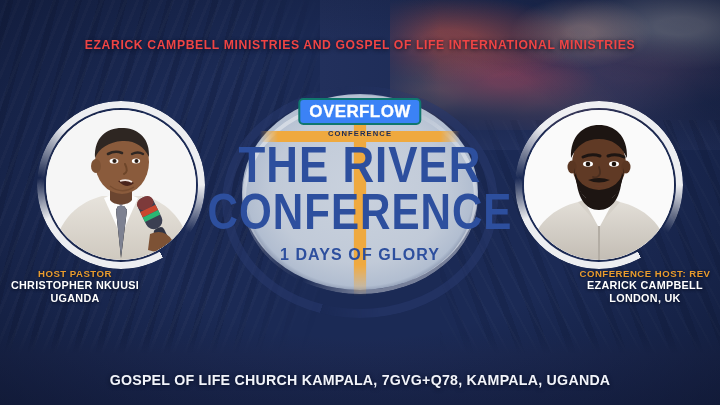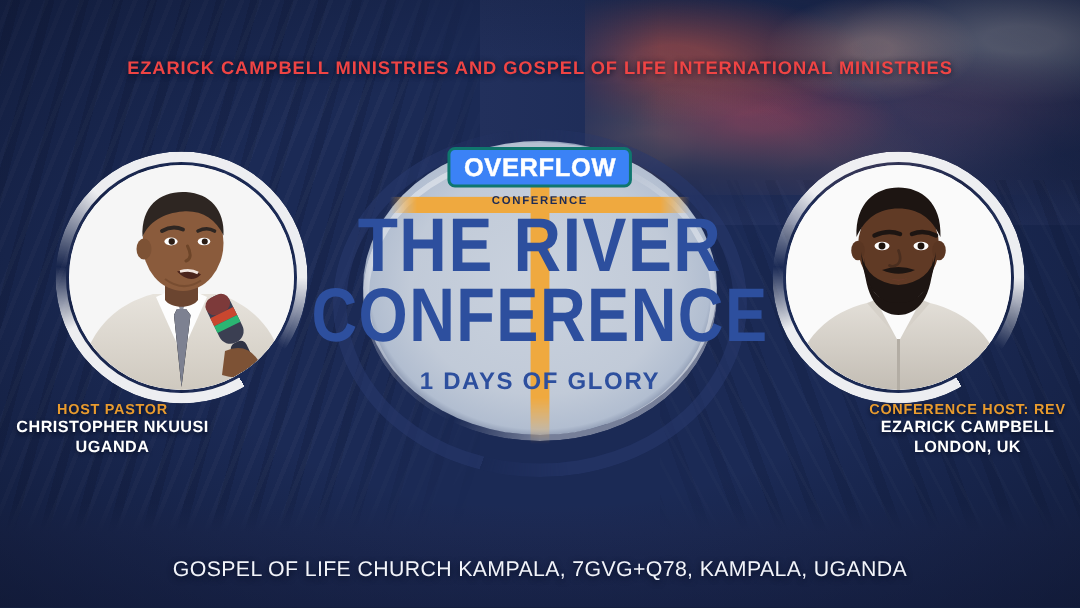--- a/index.html
+++ b/index.html
@@ -180,21 +180,21 @@
 
   
   .dateline{
     position:absolute;left:0;right:0;top:338px;text-align:center;
     color:#f4f6fb;font-size:24.5px;font-weight:700;letter-spacing:.4px;white-space:nowrap;
     text-shadow:0 2px 5px rgba(6,12,30,.85);
   }
   .dateline sup{font-size:.5em;vertical-align:super;font-weight:700;}
   .venue{
     position:absolute;left:0;right:0;top:372px;text-align:center;
-    color:#f2f4fa;font-size:14.2px;font-weight:400;letter-spacing:.25px;white-space:nowrap;
+    color:#f2f4fa;font-size:14.2px;font-weight:700;letter-spacing:.25px;white-space:nowrap;
     text-shadow:0 1px 4px rgba(6,12,30,.85);
   }
 </style>
 </head>
 <body>
 
 <div class="flyer">
 
   <div class="bg-base"></div>
   <div class="bg-crowd"></div>

